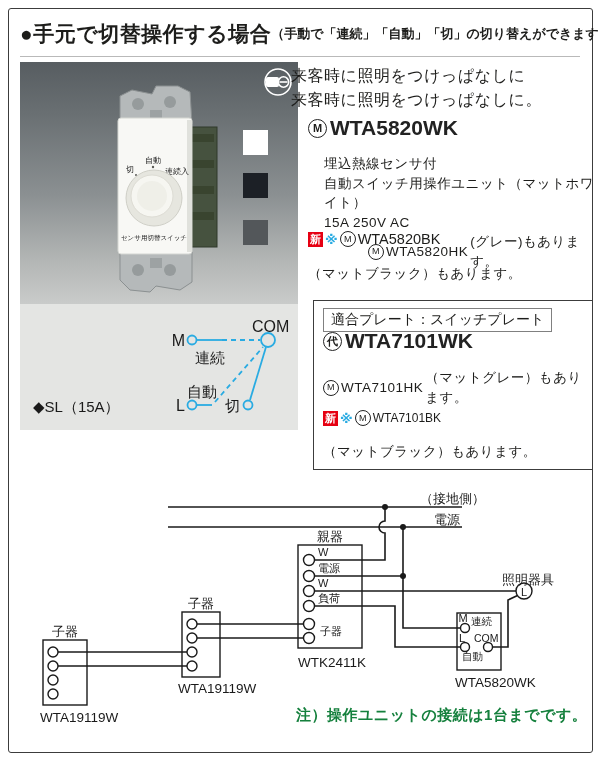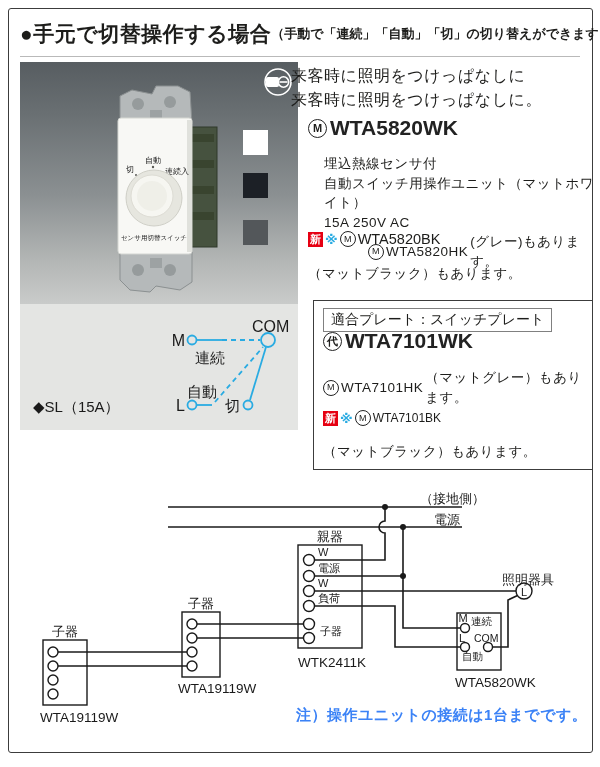--- a/index.html
+++ b/index.html
@@ -23,21 +23,21 @@
   .model-big{font-size:21px;font-weight:bold;color:#222;}
   .mark-circle{display:inline-flex;align-items:center;justify-content:center;width:17px;height:17px;border:1.4px solid #222;border-radius:50%;font-size:11px;font-weight:bold;flex:0 0 auto;}
   .mark-circle.small{width:14px;height:14px;border-width:1px;font-size:9px;font-weight:normal;}
   .spec{font-size:13.5px;line-height:19.5px;}
   .variant-line{display:flex;align-items:center;gap:2px;font-size:14px;}
   .new-badge{display:inline-flex;align-items:center;justify-content:center;width:15px;height:15px;background:#e60012;color:#fff;font-size:11px;font-weight:bold;flex:0 0 auto;}
   .asterisk{color:#29abe2;font-weight:bold;font-size:13px;}
   #plate-box{left:313px;top:300px;width:278px;height:168px;border:1.2px solid #3c3c3c;}
   #plate-tag{left:9px;top:7px;display:inline-block;border:1px solid #808080;padding:2px 7px;font-size:14px;white-space:nowrap;}
   
-  #wiring-note{left:296px;top:706px;font-size:15px;font-weight:bold;color:#3b82f6;letter-spacing:.5px;white-space:nowrap;}
+  #wiring-note{left:296px;top:706px;font-size:15px;font-weight:bold;color:#15803d;letter-spacing:.5px;white-space:nowrap;}
   svg{font-family:"Liberation Sans","DejaVu Sans",sans-serif;}
   svg text{fill:#1a1a1a;}
 </style>
 </head>
 <body>
 
 <div id="page">
   <div class="abs" id="border-frame"></div>
 
   <div class="abs" id="header">

